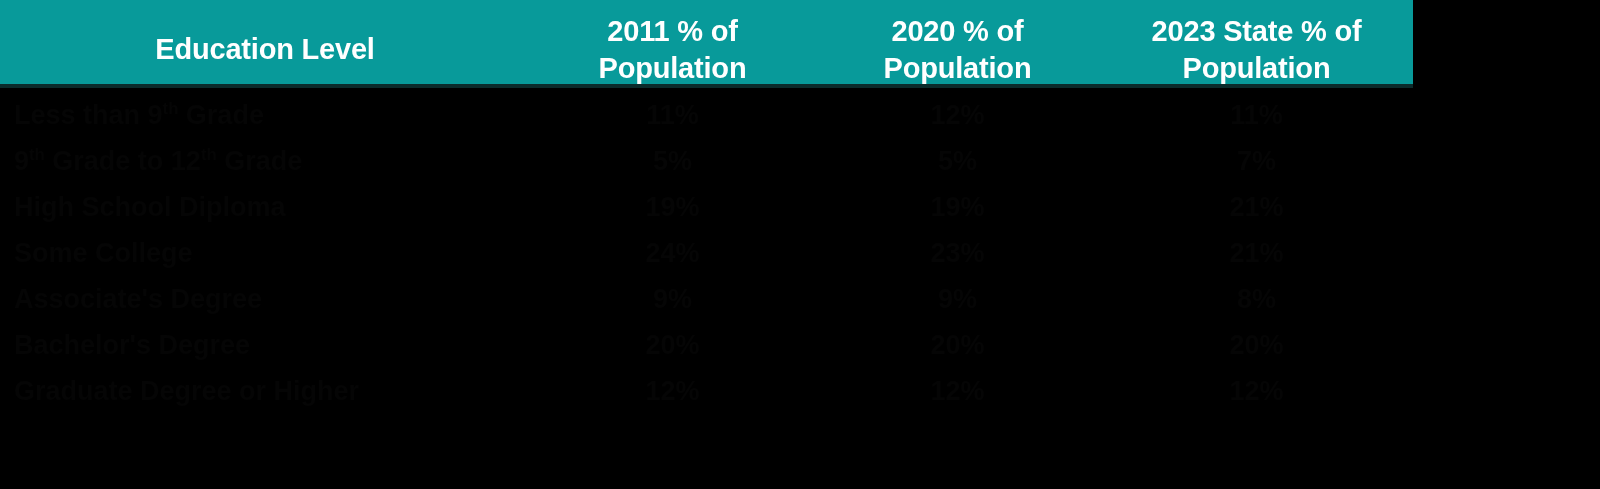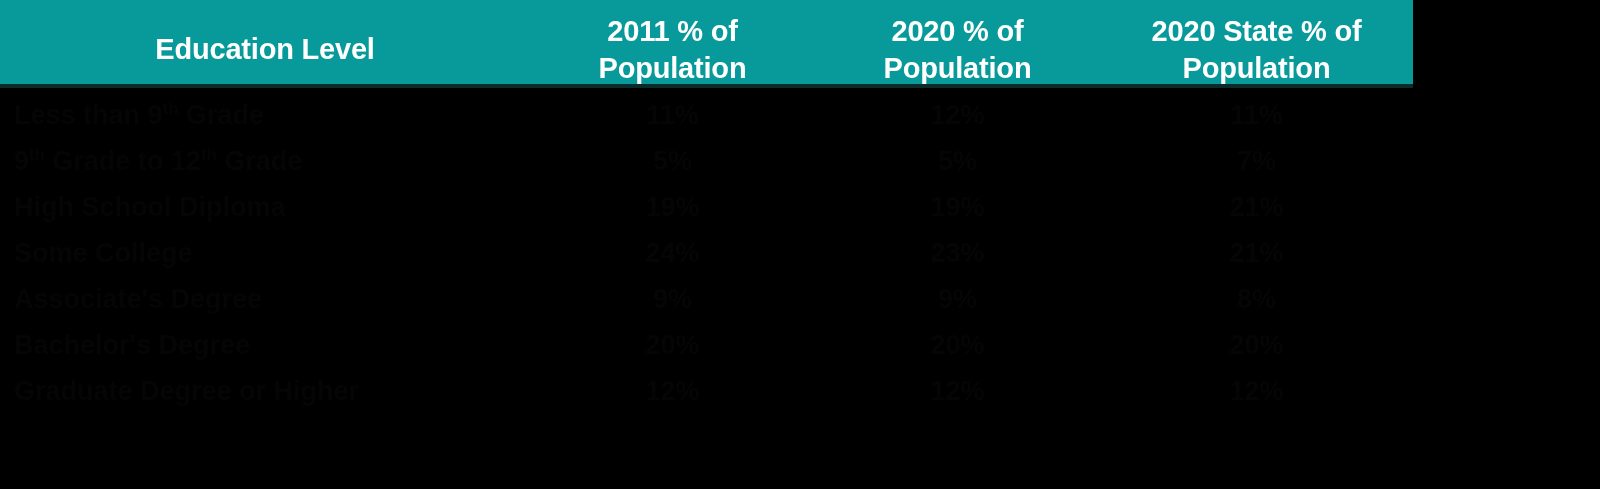--- a/index.html
+++ b/index.html
@@ -106,21 +106,21 @@
       </div>
       <div class="hcell col-2015">
         <span>2011 % of</span><br>
         <span>Population</span>
       </div>
       <div class="hcell col-2020">
         <span>2020 % of</span><br>
         <span>Population</span>
       </div>
       <div class="hcell col-state">
-        <span>2020 State % of</span><br>
+        <span>2023 State % of</span><br>
         <span>Population</span>
       </div>
     </div>
   </div>
 
   <div class="body-rows" id="body-rows">
       <div class="data-row">
         <div class="cell label">Less than 9<sup>th</sup> Grade</div>
         <div class="cell val-2015">11%</div>
         <div class="cell val-2020">12%</div>

